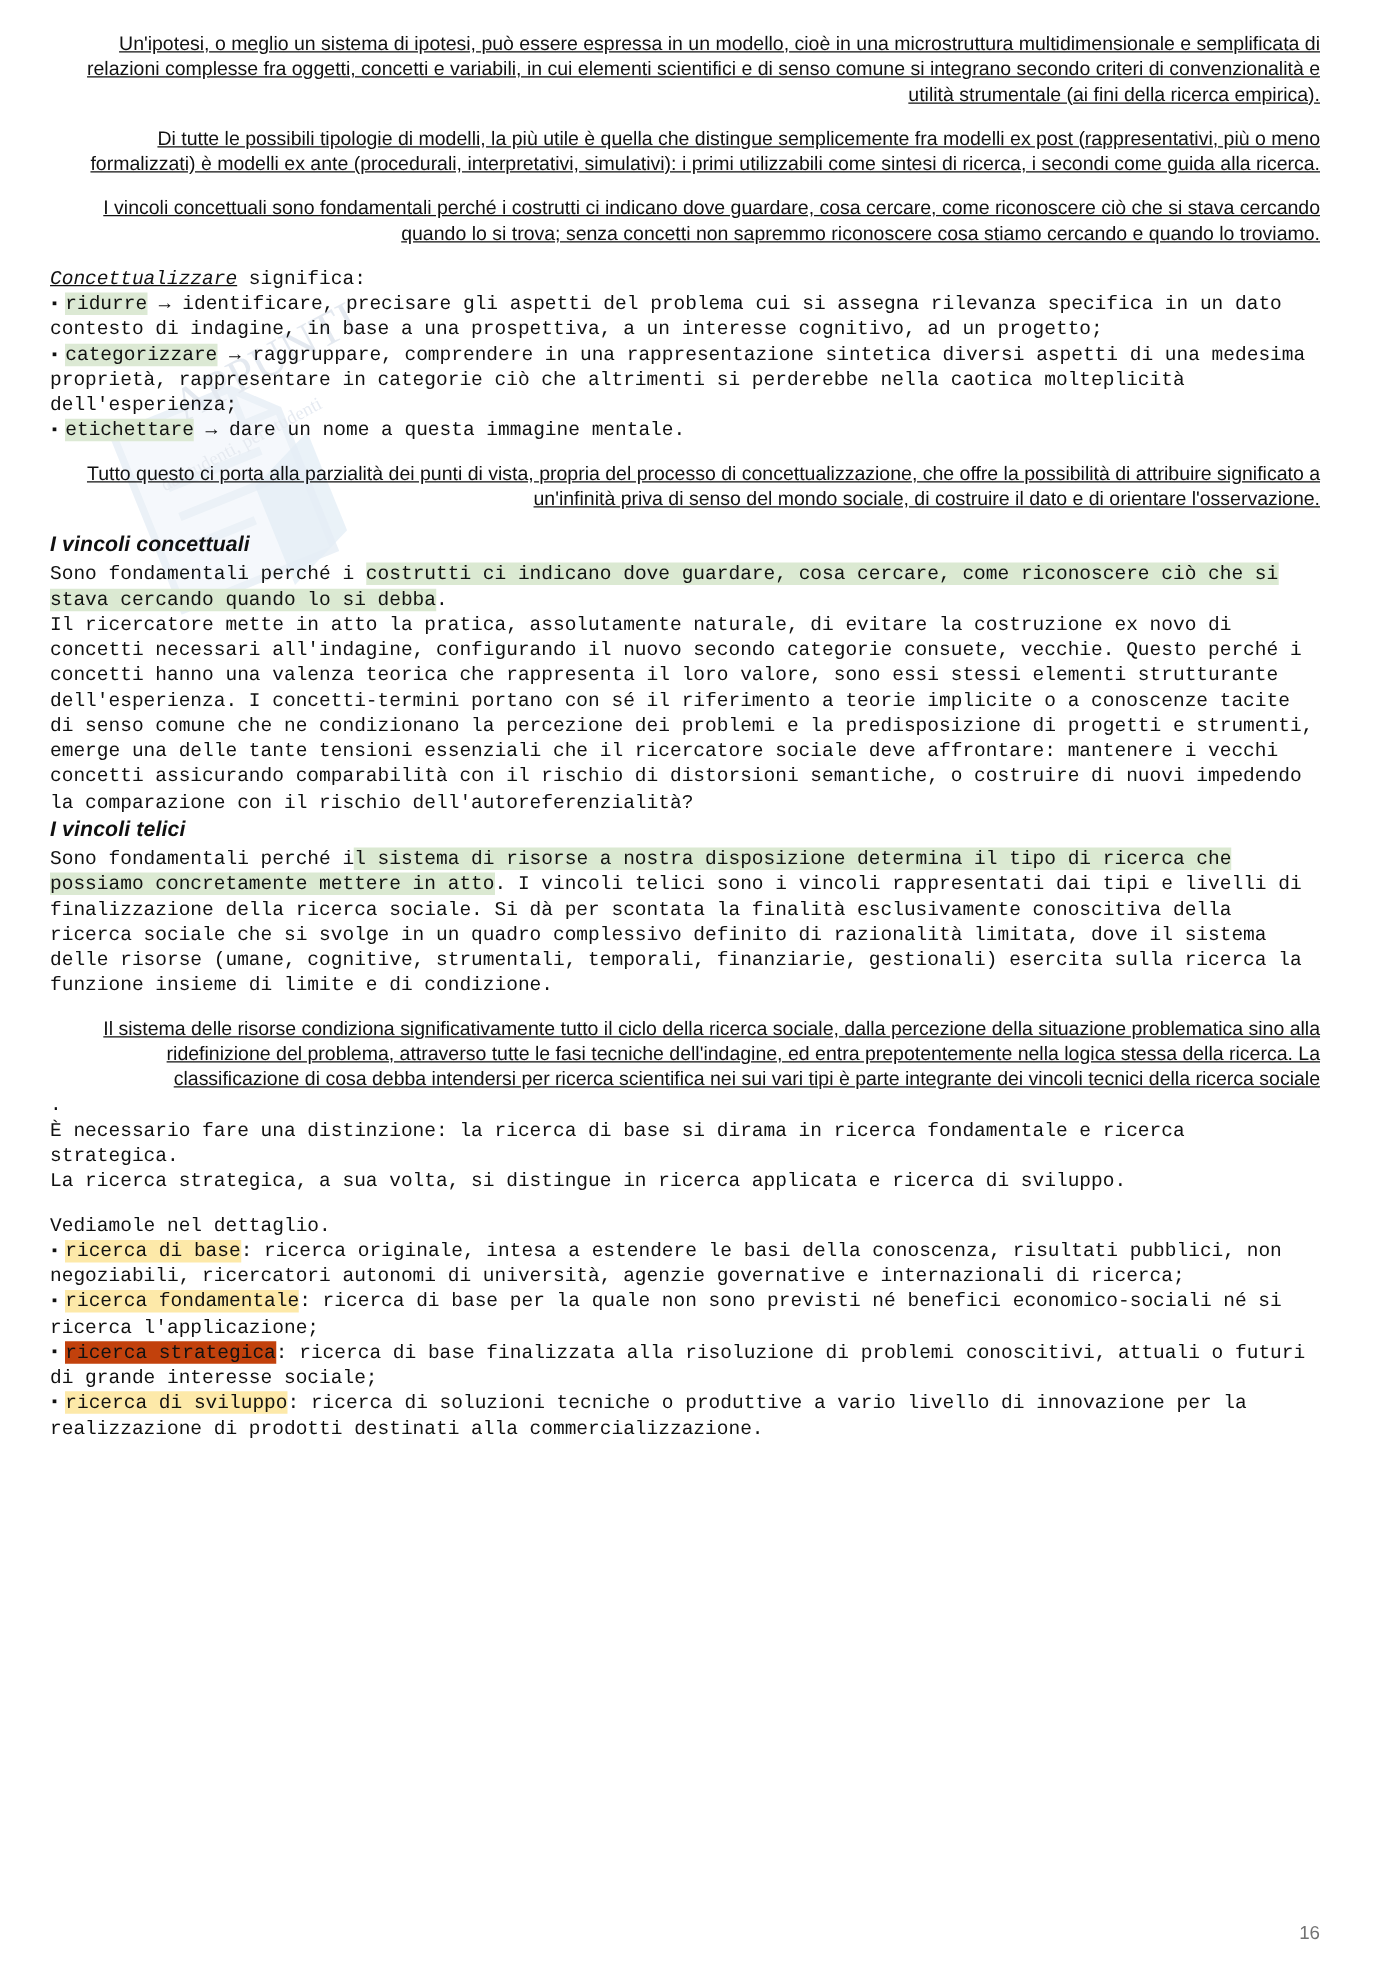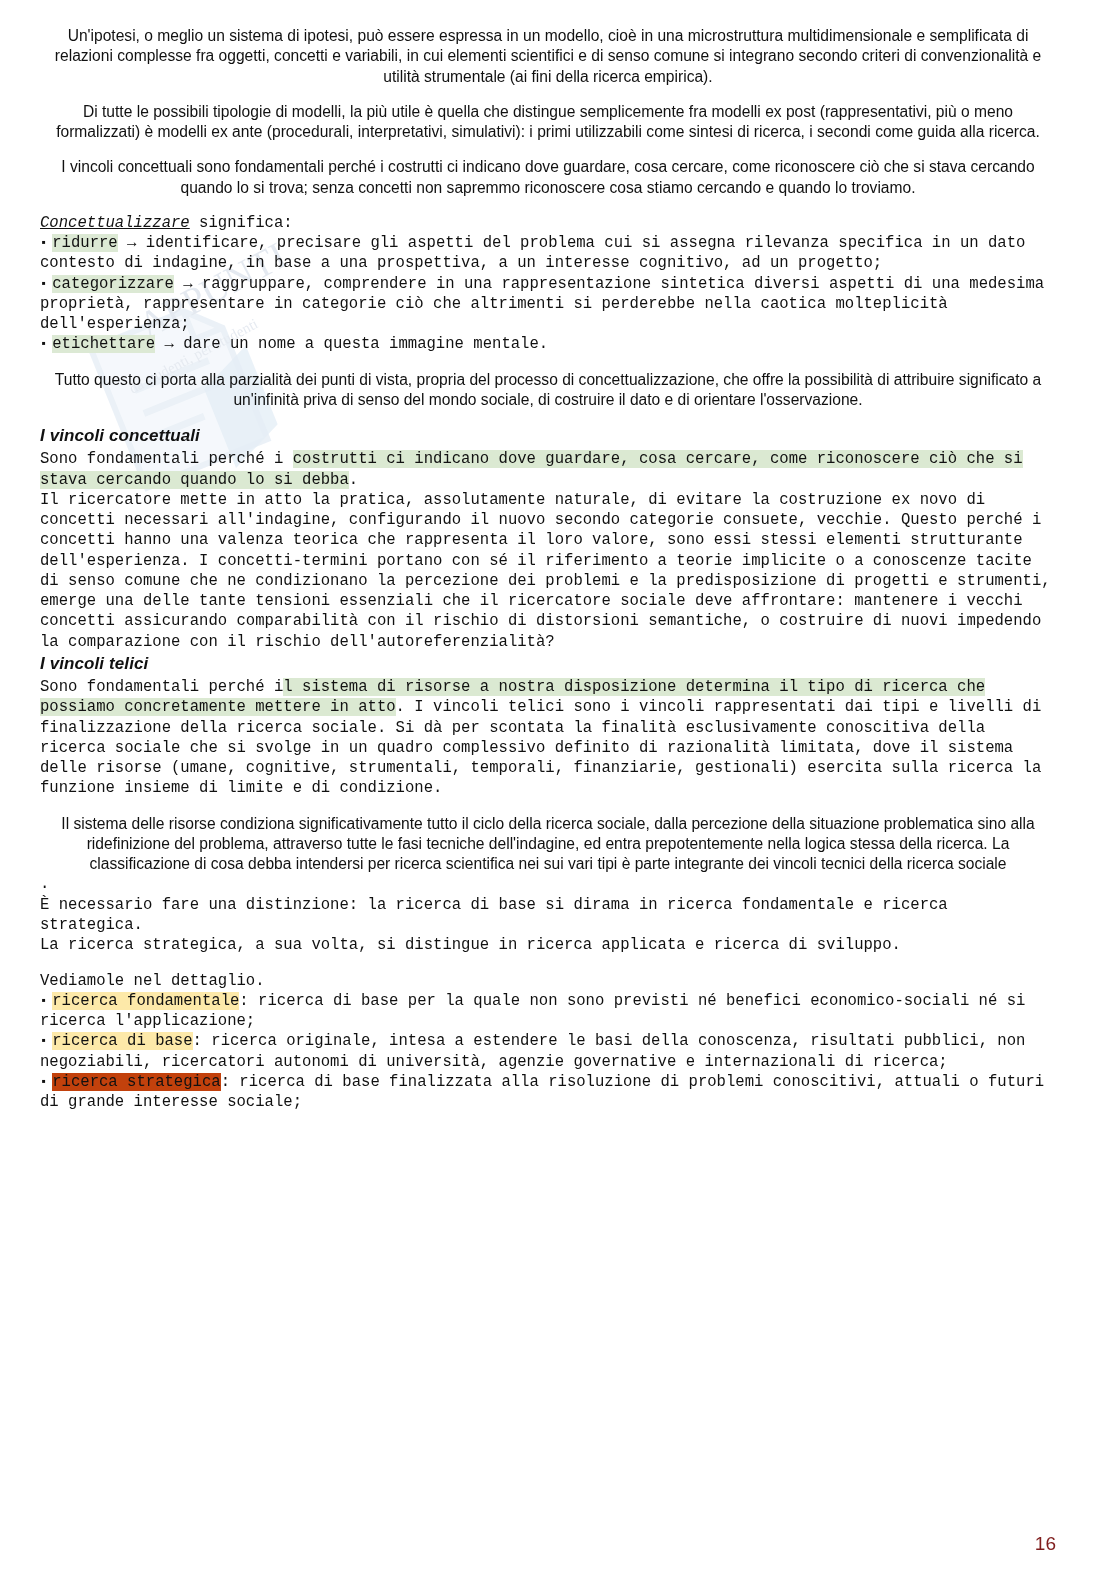--- a/index.html
+++ b/index.html
@@ -25,21 +25,22 @@
     position: relative;
     z-index: 2;
     font-size: 15.6px;
     line-height: 1.30;
   }
   p {
     margin: 0 0 0 0;
   }
   .para {
     margin-bottom: 15px;
-    text-align: center;
+    text-align: right;
+    text-decoration: underline;
   }
   h2.section {
     font-size: 17px;
     font-style: italic;
     font-weight: bold;
     margin: 14px 0 2px 0;
     letter-spacing: 0.1px;
   }
   .hl-green {
     background: #dbe9d2;
@@ -65,22 +66,22 @@
     content: "▪";
     font-size: 12px;
     margin-right: 5px;
     position: relative;
     top: -1px;
   }
   .pagenum {
     position: absolute;
     right: 62px;
     bottom: 24px;
-    font-size: 19px;
-    color: #7f1d1d;
+    font-size: 15px;
+    color: #737373;
     z-index: 3;
   }
   
   .watermark {
     position: absolute;
     left: 52px;
     top: 228px;
     width: 420px;
     height: 300px;
     z-index: 1;
@@ -158,24 +159,25 @@
     <h2 class="section" style="margin-top:1px;">I vincoli telici</h2>
     <p class="bullet-line"><span>Sono fondamentali perché i</span><span class="hl-green">l sistema di risorse a nostra disposizione determina il tipo di ricerca che possiamo concretamente mettere in atto</span><span>. I vincoli telici sono i vincoli rappresentati dai tipi e livelli di finalizzazione della ricerca sociale. Si dà per scontata la finalità esclusivamente conoscitiva della ricerca sociale che si svolge in un quadro complessivo definito di razionalità limitata, dove il sistema delle risorse (umane, cognitive, strumentali, temporali, finanziarie, gestionali) esercita sulla ricerca la funzione insieme di limite e di condizione.</span></p>
 
     <p class="para" style="margin-top:15px;">Il sistema delle risorse condiziona significativamente tutto il ciclo della ricerca sociale, dalla percezione della situazione problematica sino alla ridefinizione del problema, attraverso tutte le fasi tecniche dell'indagine, ed entra prepotentemente nella logica stessa della ricerca. La classificazione di cosa debba intendersi per ricerca scientifica nei sui vari tipi è parte integrante dei vincoli tecnici della ricerca sociale</p>
     <p class="bullet-line" style="margin-top:-15px;">.</p>
     <p class="bullet-line">È necessario fare una distinzione: la ricerca di base si dirama in ricerca fondamentale e ricerca strategica.</p>
     <p class="bullet-line">La ricerca strategica, a sua volta, si distingue in ricerca applicata e ricerca di sviluppo.</p>
 
     <p class="bullet-line" style="margin-top:15px;">Vediamole nel dettaglio.</p>
 
+    <p class="bullet-line sq"><span class="hl-yellow">ricerca di base</span><span>: ricerca originale, intesa a estendere le basi della conoscenza, risultati pubblici, non negoziabili, ricercatori autonomi di università, agenzie governative e internazionali di ricerca;</span></p>
+
     <p class="bullet-line sq"><span class="hl-yellow">ricerca fondamentale</span><span>: ricerca di base per la quale non sono previsti né benefici economico-sociali né si ricerca l'applicazione;</span></p>
-
-    <p class="bullet-line sq"><span class="hl-yellow">ricerca di base</span><span>: ricerca originale, intesa a estendere le basi della conoscenza, risultati pubblici, non negoziabili, ricercatori autonomi di università, agenzie governative e internazionali di ricerca;</span></p>
 
     <p class="bullet-line sq"><span class="hl-orange">ricerca strategica</span><span>: ricerca di base finalizzata alla risoluzione di problemi conoscitivi, attuali o futuri di grande interesse sociale;</span></p>
 
 
+    <p class="bullet-line sq"><span class="hl-yellow">ricerca di sviluppo</span><span>: ricerca di soluzioni tecniche o produttive a vario livello di innovazione per la realizzazione di prodotti destinati alla commercializzazione.</span></p>
 
   </div>
 
   <div class="pagenum">16</div>
 </div>
 
 </body></html>

